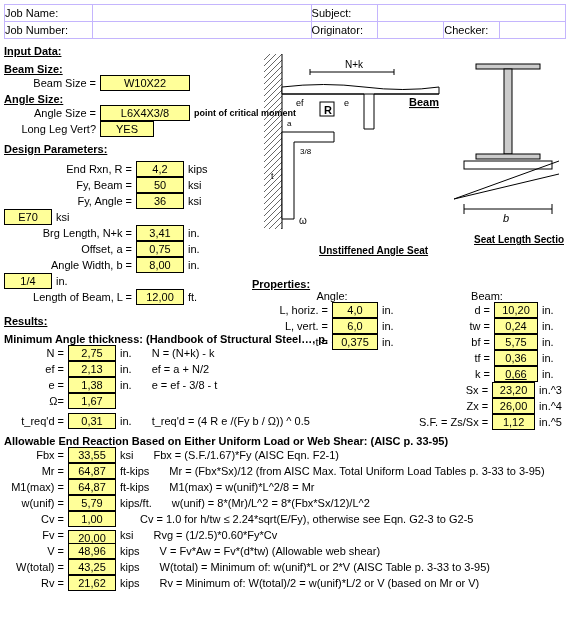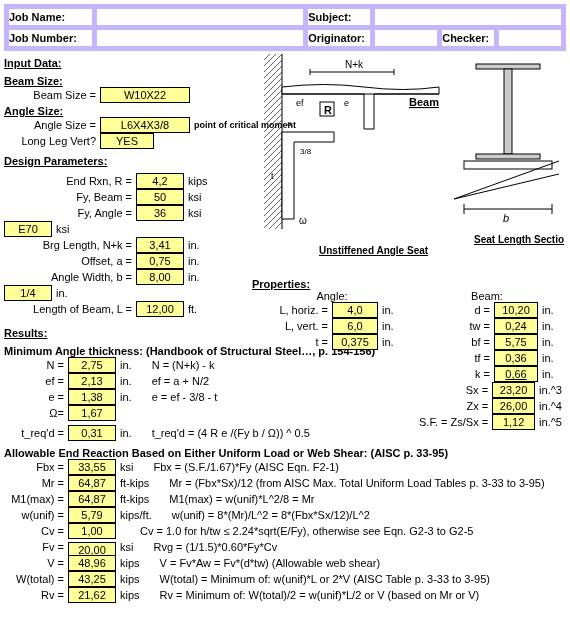--- a/index.html
+++ b/index.html
@@ -6,21 +6,21 @@
     font-family: Arial, sans-serif;
     font-size: 11px;
     margin: 0;
     padding: 4px;
     width: 562px;
     background: #fff;
     color: #000;
   }
   table { border-collapse: collapse; }
   .hdr-table { width: 100%; }
-  .hdr-table td { border: 5px solid #c4b5fd; height: 16px; padding: 0 0; font-weight: bold; }
+  .hdr-table td { border: 1px solid #c4b5fd; height: 16px; padding: 0 0; }
   .hdr-lbl { width: 80px; }
   .hdr-spc { width: 200px; }
   .hdr-lbl2 { width: 60px; }
   .bold { font-weight: bold; }
   .und { text-decoration: underline; font-weight: bold; }
   .ybox { background: #ffff99; border: 1px solid #000; display: inline-block; text-align: center; padding: 1px 0; }
   .row { display: flex; align-items: center; height: 16px; }
   .lbl { text-align: right; padding-right: 4px; display: inline-block; }
   .unit { display: inline-block; padding-left: 4px; }
   .sec { margin-top: 6px; }
@@ -302,21 +302,21 @@
       <div class="row">
         <span class="lbl" style="width: 60px;">Cv =</span>
         <span class="ybox" style="width: 46px;">1,00</span>
         <span class="unit"></span>
         <span class="unit" style="padding-left: 20px;">Cv = 1.0 for h/tw ≤ 2.24*sqrt(E/Fy), otherwise see Eqn. G2-3 to G2-5</span>
       </div>
       <div class="row">
         <span class="lbl" style="width: 60px;">Fv =</span>
         <span class="ybox" style="width: 46px; margin-top: 6px;">20,00</span>
         <span class="unit">ksi</span>
-        <span class="unit" style="padding-left: 20px;">Rvg = (1/1.5)*0.60*Fy*Cv</span>
+        <span class="unit" style="padding-left: 20px;">Rvg = (1/2.5)*0.60*Fy*Cv</span>
       </div>
       <div class="row">
         <span class="lbl" style="width: 60px;">V =</span>
         <span class="ybox" style="width: 46px;">48,96</span>
         <span class="unit">kips</span>
         <span class="unit" style="padding-left: 20px;">V = Fv*Aw = Fv*(d*tw)  (Allowable web shear)</span>
       </div>
       <div class="row">
         <span class="lbl" style="width: 60px;">W(total) =</span>
         <span class="ybox" style="width: 46px;">43,25</span>

